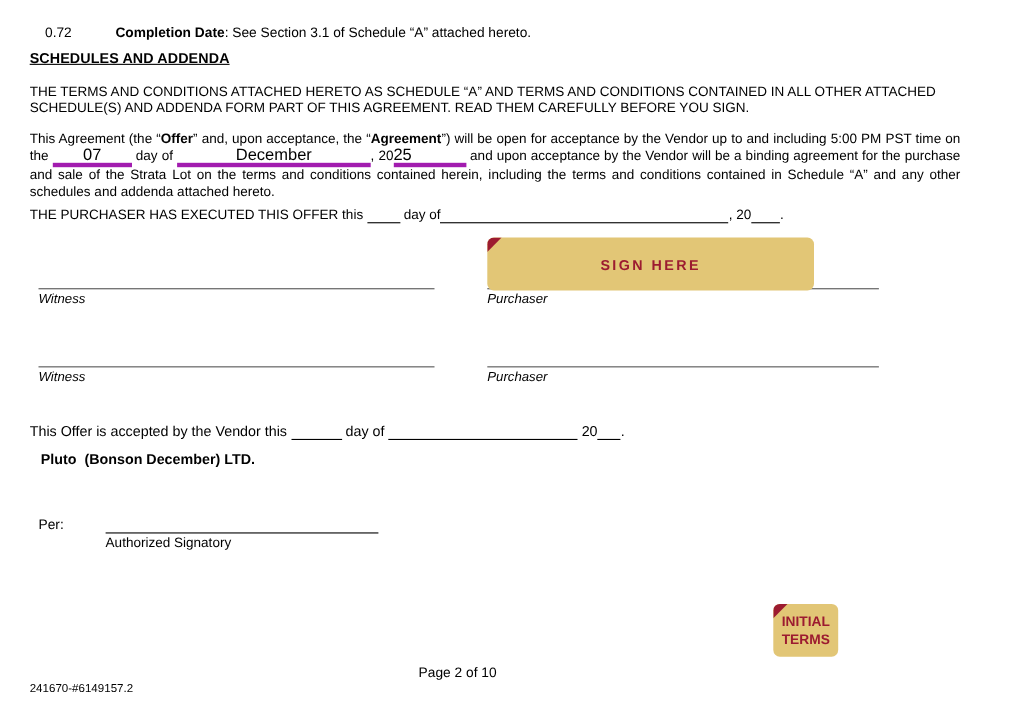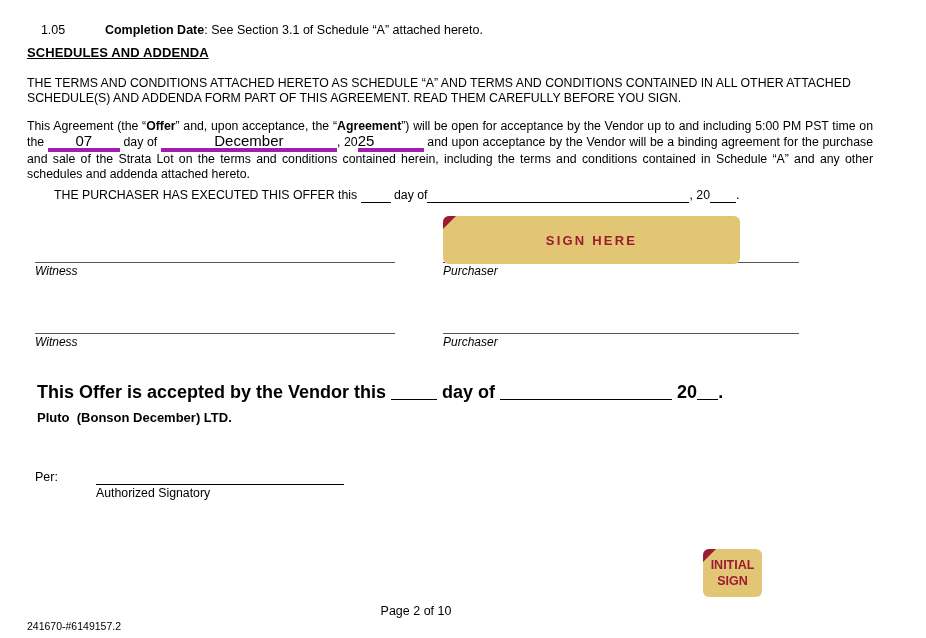--- a/index.html
+++ b/index.html
@@ -88,42 +88,40 @@
     height: 12px;
     vertical-align: bottom;
   }
 
   
   #executed-line {
     left: 27px;
     top: 188px;
     font-size: 12.3px;
     white-space: nowrap;
-    margin-left: 27px;
   }
 
   
   .sig-rule {
     position: absolute;
     height: 0;
     border-top: 1.4px solid #555;
   }
   .sig-label {
     position: absolute;
     font-style: italic;
     font-size: 12px;
   }
 
   
   #vendor-line {
-    left: 37px;
+    left: 27px;
     top: 385px;
-    font-size: 18px;
+    font-size: 13px;
     white-space: nowrap;
-    font-weight: bold;
   }
   #vendor-name {
     left: 37px;
     top: 410px;
     font-size: 13px;
     font-weight: bold;
     white-space: pre;
   }
   #per-label {
     left: 35px;
@@ -196,21 +194,21 @@
     top: 620px;
     font-size: 10.5px;
   }
 </style>
 </head>
 <body>
 
 <div id="page">
 
   <div class="abs txt" id="clause-row">
-    <span id="clause-num">1.05</span><span class="bold">Completion Date</span><span>: See Section 3.1 of Schedule “A” attached hereto.</span>
+    <span id="clause-num">0.72</span><span class="bold">Completion Date</span><span>: See Section 3.1 of Schedule “A” attached hereto.</span>
   </div>
 
   <div class="abs txt" id="terms-para">THE TERMS AND CONDITIONS ATTACHED HERETO AS SCHEDULE “A” AND TERMS AND CONDITIONS CONTAINED IN ALL OTHER ATTACHED SCHEDULE(S) AND ADDENDA FORM PART OF THIS AGREEMENT. READ THEM CAREFULLY BEFORE YOU SIGN.</div>
 
   <div class="abs" id="sec-heading">SCHEDULES AND ADDENDA</div>
 
   <div class="abs txt" id="offer-para"><span>This Agreement (the “</span><span class="bold">Offer</span><span>” and, upon acceptance, the “</span><span class="bold">Agreement</span><span>”) will be open for acceptance by the Vendor up to and including 5:00 PM PST time on the </span><span class="fill" style="width:72px">07</span><span> day of </span><span class="fill" style="width:176px">December</span><span>, 20</span><span class="fill" style="width:66px;text-align:left">25</span><span> and upon acceptance by the Vendor will be a binding agreement for the purchase and sale of the Strata Lot on the terms and conditions contained herein, including the terms and conditions contained in Schedule “A” and any other schedules and addenda attached hereto.</span></div>
 
   <div class="abs txt" id="executed-line"><span>THE PURCHASER HAS EXECUTED THIS OFFER this </span><span class="blank" style="width:30px"></span><span> day of</span><span class="blank" style="width:262px"></span><span>, 20</span><span class="blank" style="width:26px"></span><span>.</span></div>
 
@@ -233,19 +231,19 @@
 
   <div class="abs" id="vendor-name">Pluto  (Bonson December) LTD.</div>
 
   <div class="abs" id="per-label">Per:</div>
   <div class="abs" id="per-rule"></div>
   <div class="abs" id="per-caption">Authorized Signatory</div>
 
   <div class="tag" id="initial-here-tag">
     <span class="fold"></span>
     <span>INITIAL</span>
-    <span>SIGN</span>
+    <span>TERMS</span>
   </div>
 
   <div class="abs" id="page-label">Page 2 of 10</div>
   <div class="abs" id="doc-id">241670-#6149157.2</div>
 
 </div>
 
 </body></html>

